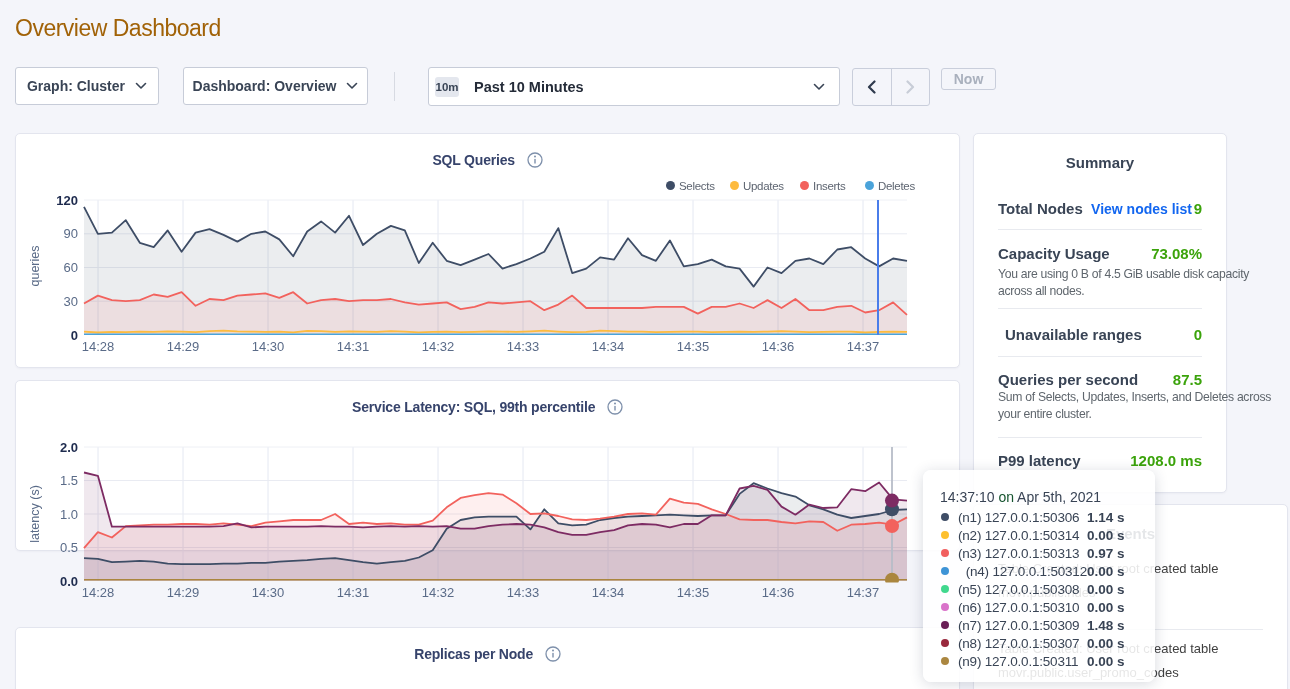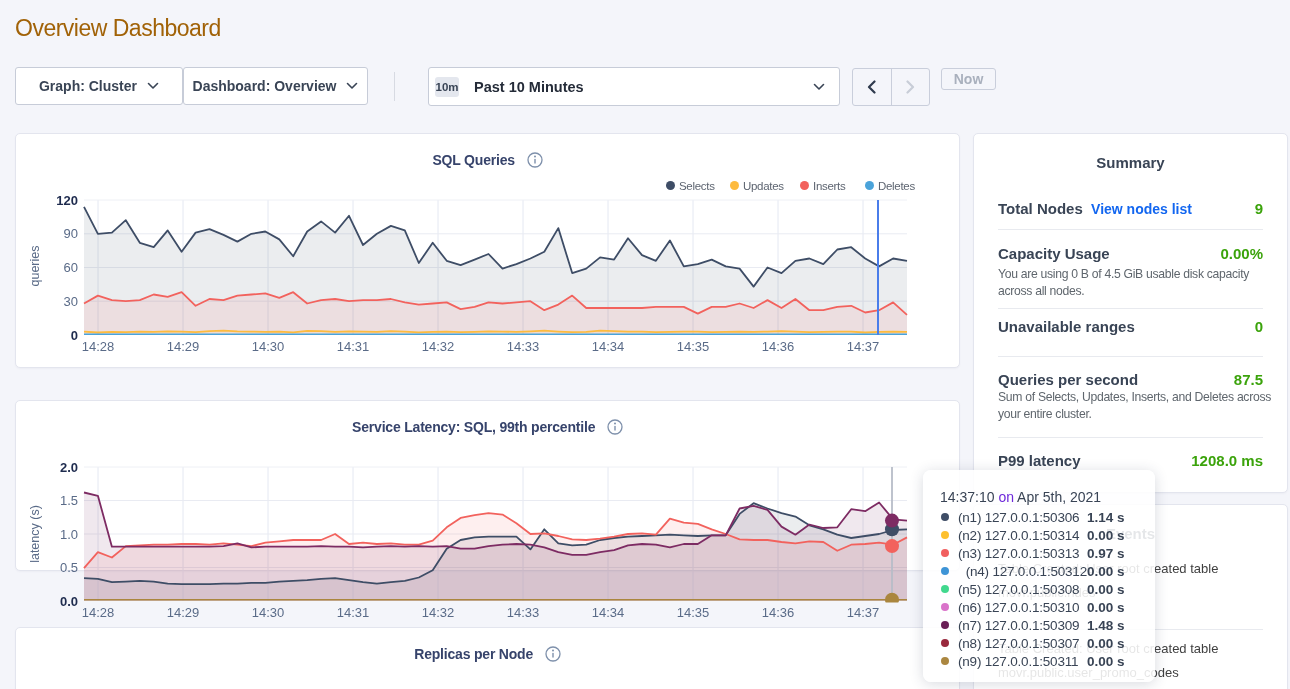--- a/index.html
+++ b/index.html
@@ -38,21 +38,21 @@
   background:rgba(255,255,255,0.87); border-radius:8px; box-shadow:0 2px 14px rgba(40,50,80,0.18); }
 .trow { position:absolute; left:18px; height:18px; display:flex; align-items:center; font-size:13.5px; color:#394455; }
 .tdot { width:8px; height:8px; border-radius:50%; margin-right:9px; flex:none; }
 .tlabel { width:129px; letter-spacing:-0.2px; }
 .tval { font-weight:700; }
 .ev { position:absolute; left:24px; width:280px; font-size:13px; letter-spacing:0px; color:#404040; line-height:24px; }
 </style></head>
 <body>
 <h1>Overview Dashboard</h1>
 
-<div class="dd" style="left:15px; width:168px;">Graph: Cluster<svg width="12" height="8" viewBox="0 0 12 8" style="margin-left:10px">
+<div class="dd" style="left:15px; width:144px;">Graph: Cluster<svg width="12" height="8" viewBox="0 0 12 8" style="margin-left:10px">
       <path d="M1.5 1.5 L6 6 L10.5 1.5" fill="none" stroke="#394455" stroke-width="1.6" stroke-linecap="round" stroke-linejoin="round"></path>
     </svg></div>
 <div class="dd" style="left:183px; width:185px;">Dashboard: Overview<svg width="12" height="8" viewBox="0 0 12 8" style="margin-left:10px">
       <path d="M1.5 1.5 L6 6 L10.5 1.5" fill="none" stroke="#394455" stroke-width="1.6" stroke-linecap="round" stroke-linejoin="round"></path>
     </svg></div>
 <div class="vsep"></div>
 <div class="timebox">
     <span class="badge10">10m</span>
     <span class="timetext">Past 10 Minutes</span>
     <svg width="12" height="8" viewBox="0 0 12 8" style="margin-left:10px">
@@ -118,21 +118,21 @@
 <polygon points="68.0,201.0 68.0,197.6 81.9,198.5 95.9,197.9 109.8,198.2 123.8,197.6 137.7,197.9 151.7,197.4 165.6,197.6 179.6,198.1 193.5,197.2 207.5,196.7 221.4,197.4 235.4,197.6 249.3,197.9 263.3,197.6 277.2,198.3 291.2,196.9 305.1,197.2 319.1,197.9 333.0,197.4 347.0,197.6 360.9,197.9 374.9,197.2 388.8,197.6 402.8,198.3 416.7,197.9 430.7,197.6 444.6,198.2 458.6,197.9 472.5,197.3 486.5,197.6 500.4,197.9 514.4,197.3 528.3,196.7 542.3,197.6 556.2,198.2 570.2,197.9 584.1,196.7 598.1,197.2 612.0,197.6 626.0,197.6 639.9,198.2 653.9,197.9 667.8,197.6 681.8,197.6 695.7,198.2 709.7,197.9 723.6,197.6 737.6,197.9 751.5,197.6 765.5,197.2 779.4,197.6 793.4,198.2 807.3,197.9 821.3,197.6 835.2,197.6 849.2,198.5 863.1,197.9 877.1,197.6 891.0,197.9 891.0,201.0" fill="#fdb93c" fill-opacity="0.1" stroke="none"></polygon>
 <polyline points="68.0,72.8 81.9,99.8 95.9,98.6 109.8,86.2 123.8,108.8 137.7,113.2 151.7,96.4 165.6,117.8 179.6,98.6 193.5,95.2 207.5,100.9 221.4,107.6 235.4,99.8 249.3,97.5 263.3,105.4 277.2,122.2 291.2,97.5 305.1,87.4 319.1,98.6 333.0,81.8 347.0,111.0 360.9,99.8 374.9,91.9 388.8,96.4 402.8,129.0 416.7,108.8 430.7,126.8 444.6,131.2 458.6,125.6 472.5,120.0 486.5,134.6 500.4,130.1 514.4,124.5 528.3,117.8 542.3,94.1 556.2,139.1 570.2,134.6 584.1,123.4 598.1,125.6 612.0,104.2 626.0,121.1 639.9,126.8 653.9,106.5 667.8,132.4 681.8,130.1 695.7,125.6 709.7,132.4 723.6,134.6 737.6,152.6 751.5,133.5 765.5,139.1 779.4,126.8 793.4,124.5 807.3,130.1 821.3,115.5 835.2,113.2 849.2,124.5 863.1,132.4 877.1,124.5 891.0,126.8" fill="none" stroke="#3e4d66" stroke-width="1.8" stroke-linejoin="round"></polyline>
 <polyline points="68.0,197.6 81.9,198.5 95.9,197.9 109.8,198.2 123.8,197.6 137.7,197.9 151.7,197.4 165.6,197.6 179.6,198.1 193.5,197.2 207.5,196.7 221.4,197.4 235.4,197.6 249.3,197.9 263.3,197.6 277.2,198.3 291.2,196.9 305.1,197.2 319.1,197.9 333.0,197.4 347.0,197.6 360.9,197.9 374.9,197.2 388.8,197.6 402.8,198.3 416.7,197.9 430.7,197.6 444.6,198.2 458.6,197.9 472.5,197.3 486.5,197.6 500.4,197.9 514.4,197.3 528.3,196.7 542.3,197.6 556.2,198.2 570.2,197.9 584.1,196.7 598.1,197.2 612.0,197.6 626.0,197.6 639.9,198.2 653.9,197.9 667.8,197.6 681.8,197.6 695.7,198.2 709.7,197.9 723.6,197.6 737.6,197.9 751.5,197.6 765.5,197.2 779.4,197.6 793.4,198.2 807.3,197.9 821.3,197.6 835.2,197.6 849.2,198.5 863.1,197.9 877.1,197.6 891.0,197.9" fill="none" stroke="#fdbb3f" stroke-width="1.8" stroke-linejoin="round"></polyline>
 <polyline points="68.0,169.5 81.9,161.6 95.9,166.1 109.8,167.2 123.8,166.1 137.7,160.5 151.7,162.8 165.6,158.2 179.6,171.8 193.5,165.0 207.5,166.1 221.4,161.6 235.4,160.5 249.3,159.4 263.3,163.9 277.2,158.2 291.2,169.5 305.1,166.1 319.1,165.0 333.0,167.2 347.0,166.1 360.9,166.1 374.9,165.0 388.8,168.4 402.8,170.6 416.7,169.5 430.7,168.4 444.6,175.1 458.6,172.9 472.5,168.4 486.5,169.5 500.4,168.4 514.4,167.2 528.3,176.2 542.3,170.6 556.2,161.6 570.2,174.0 584.1,174.0 598.1,174.0 612.0,174.0 626.0,174.0 639.9,172.9 653.9,172.9 667.8,172.9 681.8,179.6 695.7,172.9 709.7,172.9 723.6,169.5 737.6,174.0 751.5,166.1 765.5,174.0 779.4,165.0 793.4,176.2 807.3,176.2 821.3,172.9 835.2,171.8 849.2,178.5 863.1,176.2 877.1,168.4 891.0,180.8" fill="none" stroke="#f2625d" stroke-width="1.8" stroke-linejoin="round"></polyline>
 <line x1="68" y1="200.2" x2="891" y2="200.2" stroke="#4aa3da" stroke-width="1.6"></line>
 <line x1="862" y1="66" x2="862" y2="201" stroke="#4a7dea" stroke-width="2"></line>
 <text x="23" y="132" text-anchor="middle" font-size="12.5" fill="#5a6b88" transform="rotate(-90 23 132)">queries</text>
   </svg>
 </div>
 
-<div class="card" style="left:15px; top:400px; width:945px; height:171px;">
+<div class="card" style="left:15px; top:380px; width:945px; height:171px;">
   <div class="ctitle" style="top:18px;">Service Latency: SQL, 99th percentile <svg class="info" width="16" height="16" viewBox="0 0 16 16">
         <circle cx="8" cy="8" r="7" fill="none" stroke="#7e90ab" stroke-width="1.3"></circle>
         <circle cx="8" cy="4.6" r="1" fill="#7e90ab"></circle>
         <rect x="7.3" y="6.8" width="1.4" height="5" rx="0.7" fill="#7e90ab"></rect>
       </svg></div>
   <svg class="abs" style="left:0;top:0" width="945" height="235" font-family="&quot;Liberation Sans&quot;, sans-serif">
   <line x1="82" y1="66" x2="82" y2="200" stroke="#e4e8f2" stroke-width="1"></line>
 <line x1="167" y1="66" x2="167" y2="200" stroke="#e4e8f2" stroke-width="1"></line>
 <line x1="252" y1="66" x2="252" y2="200" stroke="#e4e8f2" stroke-width="1"></line>
 <line x1="337" y1="66" x2="337" y2="200" stroke="#e4e8f2" stroke-width="1"></line>
@@ -183,34 +183,34 @@
 </div>
 
 <div class="card" style="left:15px; top:627px; width:945px; height:120px;">
   <div class="ctitle" style="top:18px;">Replicas per Node <svg class="info" width="16" height="16" viewBox="0 0 16 16">
         <circle cx="8" cy="8" r="7" fill="none" stroke="#7e90ab" stroke-width="1.3"></circle>
         <circle cx="8" cy="4.6" r="1" fill="#7e90ab"></circle>
         <rect x="7.3" y="6.8" width="1.4" height="5" rx="0.7" fill="#7e90ab"></rect>
       </svg></div>
 </div>
 
-<div class="card" style="left:973px; top:133px; width:315px; height:360px;">
+<div class="card" style="left:973px; top:133px; width:254px; height:360px;">
   <div style="position:absolute; top:20px; width:100%; text-align:center; font-size:15px; font-weight:700; color:#394455;">Summary</div>
   <div class="srow" style="top:66px;">
     <span>Total Nodes&nbsp;&nbsp;<span class="blue" style="font-size:14px;">View nodes list</span></span>
     <span class="green">9</span>
   </div>
   <div class="sdiv" style="top:95px;"></div>
   <div class="srow" style="top:111px;">
     <span>Capacity Usage</span>
-      <span class="green">0.00%</span>
+      <span class="green">73.08%</span>
   </div>
   <div class="sdesc" style="top:132px;">You are using 0 B of 4.5 GiB usable disk capacity across&nbsp;all&nbsp;nodes.</div>
   <div class="sdiv" style="top:174px;"></div>
-  <div class="srow" style="top:184px;">
+  <div class="srow" style="top:192px;margin-left:7px;">
     <span>Unavailable ranges</span>
       <span class="green">0</span>
   </div>
   <div class="sdiv" style="top:222px;"></div>
   <div class="srow" style="top:237px;">
     <span>Queries per second</span>
       <span class="green">87.5</span>
   </div>
   <div class="sdesc" style="top:255px;">Sum of Selects, Updates, Inserts, and Deletes across your&nbsp;entire&nbsp;cluster.</div>
   <div class="sdiv" style="top:303px;"></div>
@@ -221,21 +221,21 @@
 </div>
 
 <div class="card" style="left:973px; top:504px; width:315px; height:200px;">
   <div style="position:absolute; top:20px; width:100%; text-align:center; font-size:15px; font-weight:700; color:#394455;">Events</div>
   <div class="ev" style="top:52px;">Table Created: User root created table movr.public.rides</div>
   <div class="sdiv" style="top:124px;"></div>
   <div class="ev" style="top:132px;">Table Created: User root created table movr.public.user_promo_codes</div>
 </div>
 
 <div class="tooltip">
-  <div style="position:absolute; top:19px; left:17px; font-size:14px; color:#394455;">14:37:10 <span style="color:#6d28d9;text-align:right;">on</span> Apr 5th, 2021</div>
+  <div style="position:absolute; top:19px; left:17px; font-size:14px; color:#394455;">14:37:10 <span style="color:#14532d;text-align:right;">on</span> Apr 5th, 2021</div>
 <div class="trow" style="top:38px;">
       <span class="tdot" style="background:#3f4d66"></span>
       <span class="tlabel">(n1) 127.0.0.1:50306</span>
       <span class="tval">1.14 s</span>
     </div>
 <div class="trow" style="top:56px;">
       <span class="tdot" style="background:#fdc02f"></span>
       <span class="tlabel">(n2) 127.0.0.1:50314</span>
       <span class="tval">0.00 s</span>
     </div>

